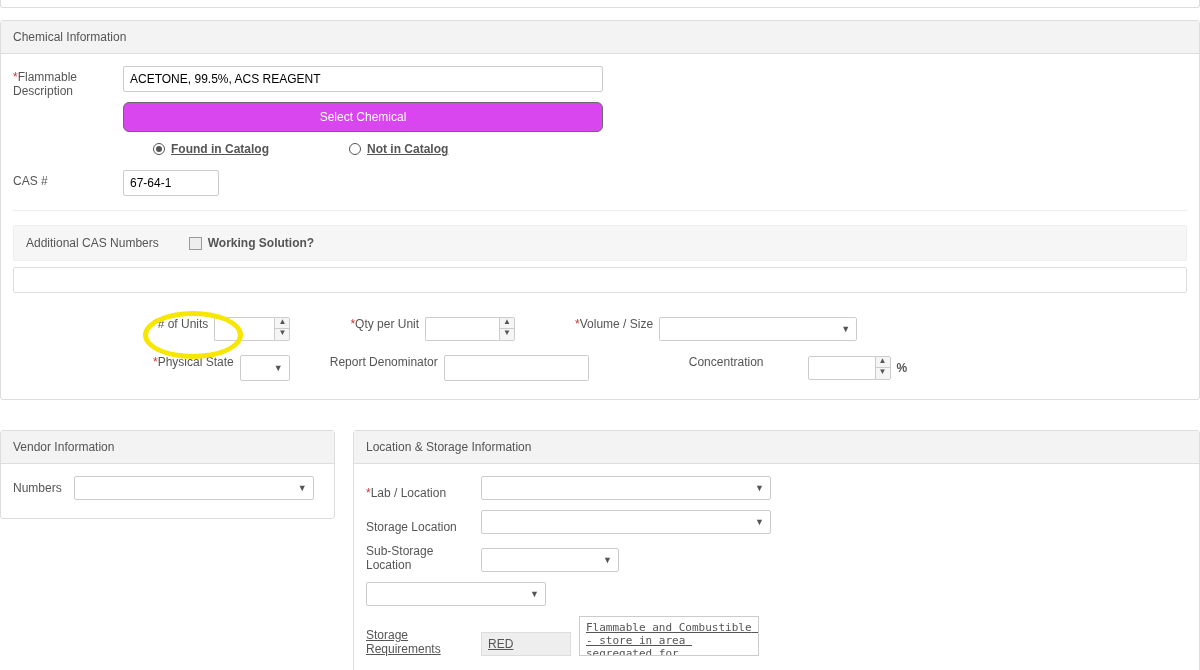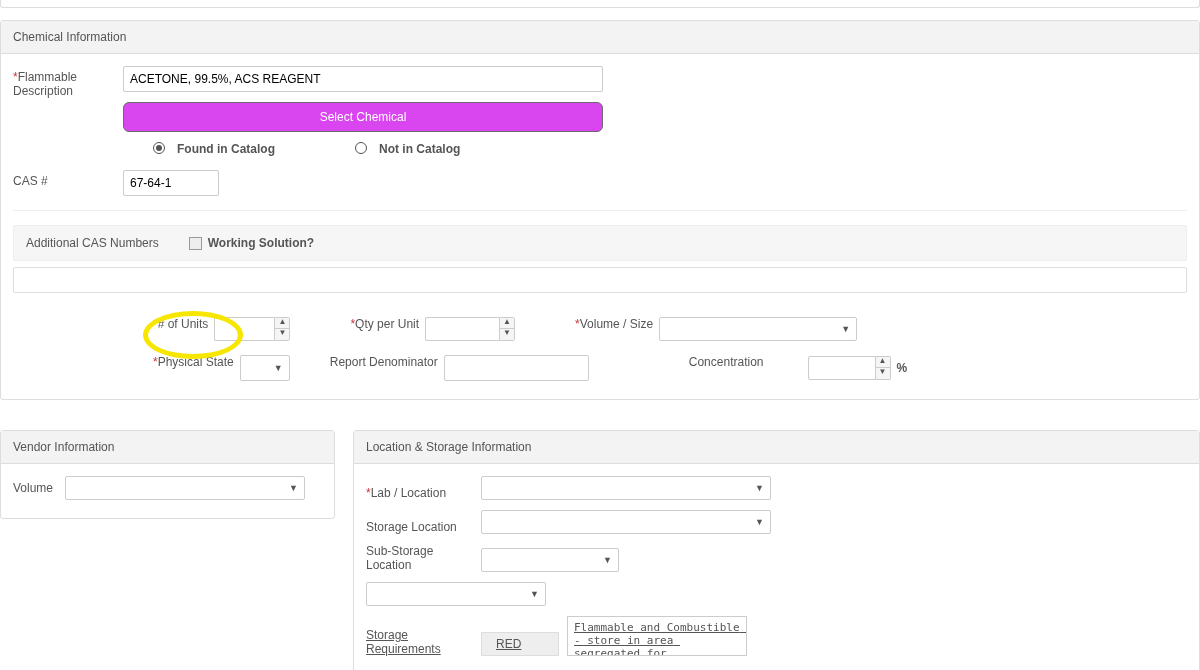--- a/index.html
+++ b/index.html
@@ -40,21 +40,21 @@
   .btn {
     background: #d946ef;
     color: #fff;
     border: 1px solid #6a6a6a;
     border-radius: 6px;
     padding: 7px 14px;
     font-size: 12px;
     cursor: pointer;
   }
   .radio-row { display: flex; gap: 80px; padding: 10px 0 14px 140px; font-weight: bold; color:#555; }
-  .radio-item { display: flex; gap: 12px; }
+  .radio-item { display: flex; align-items: center; gap: 6px; text-decoration: underline; }
   .radio {
     width: 12px; height: 12px; border: 1px solid #555; border-radius: 50%;
     display: inline-flex; align-items: center; justify-content: center;
   }
   .radio.checked::after { content: ""; width: 6px; height: 6px; background: #555; border-radius: 50%; }
   hr.sep { border: none; border-top: 1px solid #eee; margin: 14px 0; }
   .addl-bar {
     background: #f6f6f6;
     border: 1px solid #eee;
     border-radius: 2px;
@@ -111,21 +111,21 @@
   .two-col { display: flex; gap: 18px; margin-top: 18px; align-items: flex-start; }
   .left-panel { flex: 0 0 335px; }
   .right-panel { flex: 1; }
   .form-row { display: flex; align-items: flex-end; margin-bottom: 10px; }
   .form-row .lbl { width: 115px; color: #555; }
   .txtarea {
     border: 1px solid #ccc; padding: 4px 6px; width: 180px; height: 40px; font-size: 11px; color:#555;
     resize: none; overflow-y: scroll;
   }
   .readonly-box {
-    background: #eee; border: 1px solid #ddd; padding: 4px 14px; width: 78px; color:#555;margin-top:8px;
+    background: #eee; border: 1px solid #ddd; padding: 4px 6px; width: 90px; color:#555;margin-top:8px;
   }
   .taillabel { margin-left: 6px; color:#555; font-weight: bold; }
   .vendor-row { display: flex; align-items: center; gap: 12px; }
   .select.vend { width: 240px; }
   .top-stub { border:1px solid #ddd; border-top:none; border-radius:0 0 3px 3px; height:8px; margin:0; }
 </style>
 </head>
 <body>
 
 <div class="page">
@@ -238,21 +238,21 @@
       </div>
 
     </div>
   </div>
 
   <div class="two-col">
     <div class="panel left-panel">
       <div class="panel-header">Vendor Information</div>
       <div class="panel-body">
         <div class="vendor-row">
-          <span>Volume</span>
+          <span>Numbers</span>
           <div class="select vend">
             <span></span>
               <span class="caret">▼</span>
           </div>
         </div>
       </div>
     </div>
 
     <div class="panel right-panel">
       <div class="panel-header">Location &amp; Storage Information</div>

